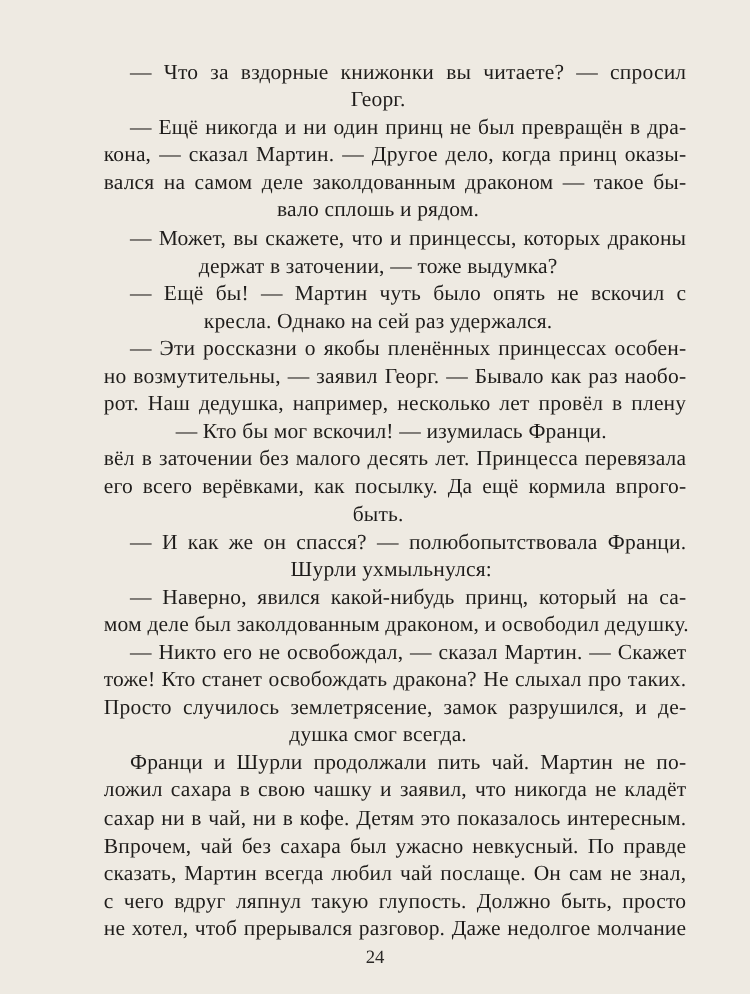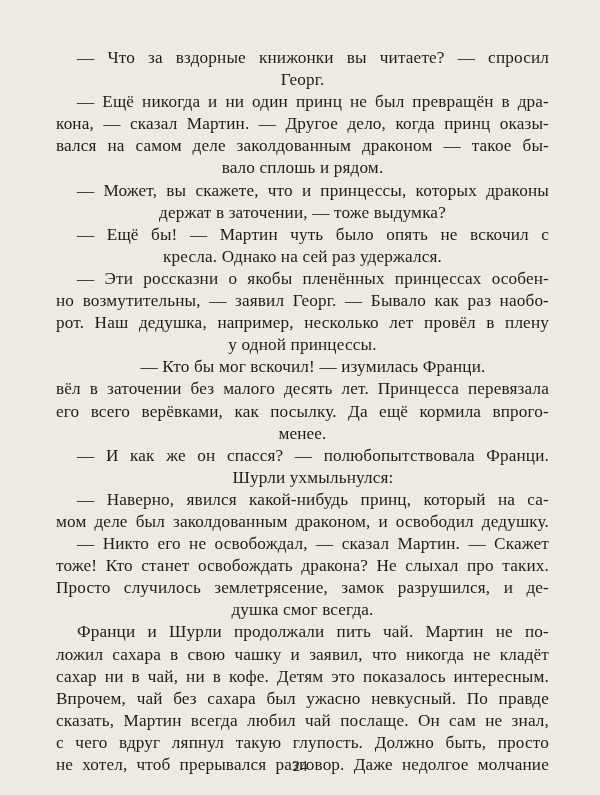--- a/index.html
+++ b/index.html
@@ -20,20 +20,21 @@
     height: 22.1px;
     line-height: 22.1px;
     font-size: 17.2px;
     white-space: nowrap;
     letter-spacing: 0.15px;
     text-align: center;
   }
   .line.justify {
     text-align: justify;
     text-align-last: justify;
+    margin-left: 27px;
   }
   .line.indent { padding-left: 21px; }
   .pagenum {
     position: absolute;
     left: 0; width: 600px;
     top: 758px;
     text-align: center;
     font-size: 15px;
     color: #2a2826;
   }
@@ -48,25 +49,24 @@
     <div class="line justify">кона, — сказал Мартин. — Другое дело, когда принц оказы-</div>
     <div class="line justify">вался на самом деле заколдованным драконом — такое бы-</div>
     <div class="line">вало сплошь и рядом.</div>
     <div class="line indent justify">— Может, вы скажете, что и принцессы, которых драконы</div>
     <div class="line">держат в заточении, — тоже выдумка?</div>
     <div class="line indent justify">— Ещё бы! — Мартин чуть было опять не вскочил с</div>
     <div class="line">кресла. Однако на сей раз удержался.</div>
     <div class="line indent justify">— Эти россказни о якобы пленённых принцессах особен-</div>
     <div class="line justify">но возмутительны, — заявил Георг. — Бывало как раз наобо-</div>
     <div class="line justify">рот. Наш дедушка, например, несколько лет провёл в плену</div>
-    <div class="line">у одной принцессы.</div>
     <div class="line indent">— Кто бы мог вскочил! — изумилась Франци.</div>
     <div class="line justify">вёл в заточении без малого десять лет. Принцесса перевязала</div>
     <div class="line justify">его всего верёвками, как посылку. Да ещё кормила впрого-</div>
-    <div class="line">менее.</div>
+    <div class="line">быть.</div>
     <div class="line indent justify">— И как же он спасся? — полюбопытствовала Франци.</div>
     <div class="line indent">Шурли ухмыльнулся:</div>
     <div class="line indent justify">— Наверно, явился какой-нибудь принц, который на са-</div>
     <div class="line justify">мом деле был заколдованным драконом, и освободил дедушку.</div>
     <div class="line indent justify">— Никто его не освобождал, — сказал Мартин. — Скажет</div>
     <div class="line justify">тоже! Кто станет освобождать дракона? Не слыхал про таких.</div>
     <div class="line justify">Просто случилось землетрясение, замок разрушился, и де-</div>
     <div class="line">душка смог всегда.</div>
     <div class="line indent justify">Франци и Шурли продолжали пить чай. Мартин не по-</div>
     <div class="line justify">ложил сахара в свою чашку и заявил, что никогда не кладёт</div>

